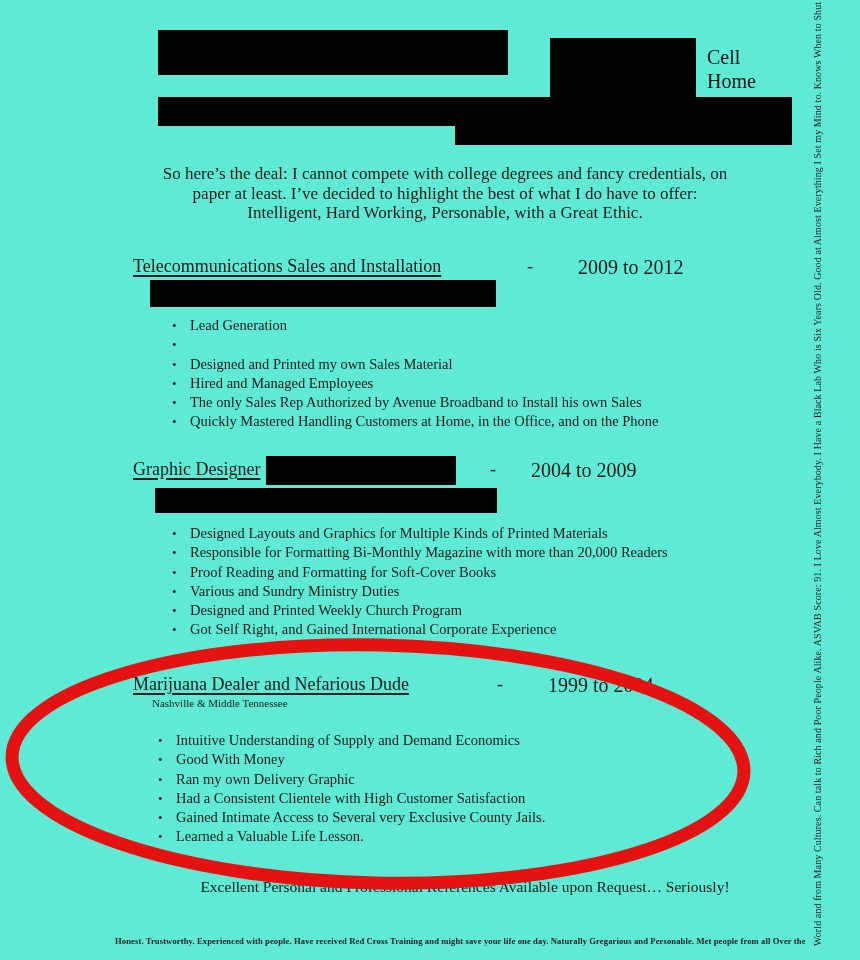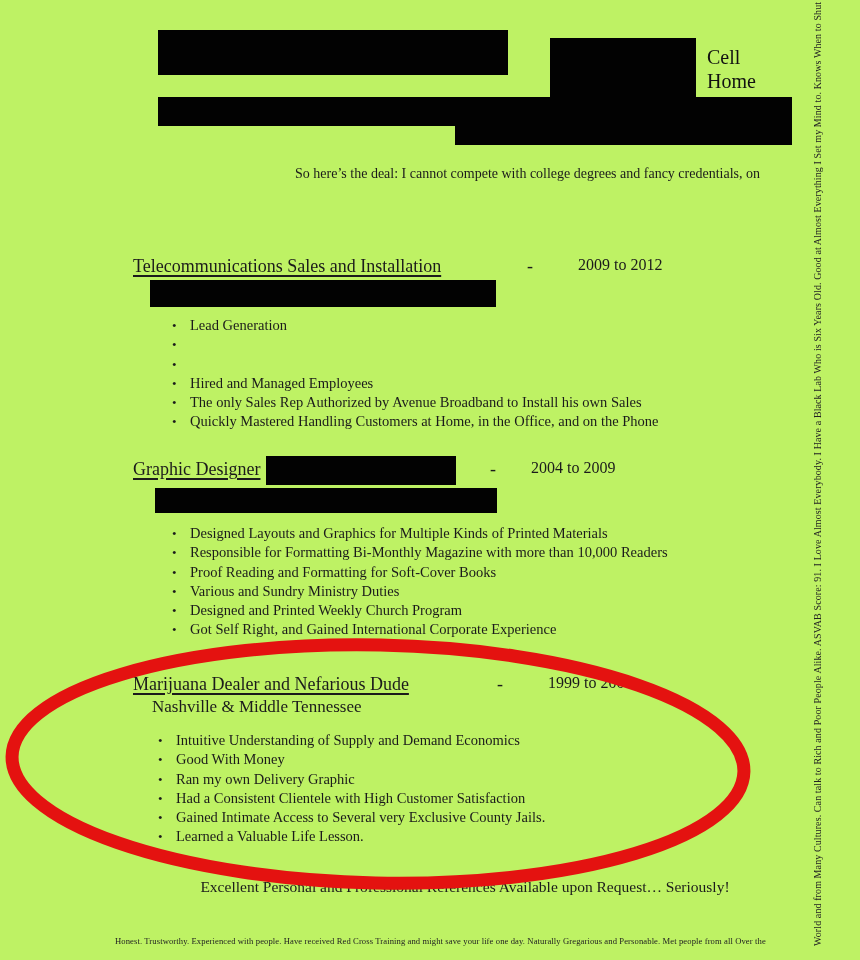--- a/index.html
+++ b/index.html
@@ -1,74 +1,77 @@
 <!DOCTYPE html>
 <html><head>
 <meta charset="utf-8">
 <style>
   html,body{margin:0;padding:0;background:#fff;}
   .page{
-    position:relative;width:860px;height:960px;background:#bef264;overflow:hidden;
+    position:relative;width:860px;height:960px;background:#5eead4;overflow:hidden;
     font-family:"Liberation Serif", serif;color:#1b1b1b;
   }
   .redact{position:absolute;background:#020202;}
   .contact-label{position:absolute;font-size:20px;line-height:22px;color:#111;}
-  .intro{position:absolute;left:130px;top:164px;width:630px;text-align:right;
-         font-size:14px;line-height:19.5px;}
+  .intro{position:absolute;left:130px;top:164px;width:630px;text-align:center;
+         font-size:17px;line-height:19.5px;}
   .sec-head{position:absolute;left:0;width:860px;height:24px;padding-left:36px;}
   .sec-title{position:absolute;left:133px;font-size:18px;text-decoration:underline;
              text-underline-offset:3px;text-decoration-thickness:1.5px;white-space:nowrap;}
   .sec-dash{position:absolute;font-size:18px;}
-  .sec-dates{position:absolute;font-size:16px;white-space:nowrap;}
-  .sec-subtitle{position:absolute;font-size:17px;white-space:nowrap;}
+  .sec-dates{position:absolute;font-size:20px;white-space:nowrap;}
+  .sec-subtitle{position:absolute;font-size:11px;white-space:nowrap;}
   ul.blist{position:absolute;list-style:none;margin:0;padding:0;}
   ul.blist li{display:flex;height:19.3px;font-size:14.5px;line-height:19.3px;white-space:nowrap;}
   .blt{width:18px;flex:0 0 18px;font-size:13px;}
   .reference{position:absolute;left:115px;top:878px;width:700px;text-align:center;
              font-size:15.5px;white-space:nowrap;}
   .footer-tiny{position:absolute;left:115px;top:936px;font-size:8.6px;letter-spacing:.1px;
-               white-space:nowrap;color:#222;}
+               white-space:nowrap;color:#222;font-weight:bold;}
   .side-note{position:absolute;left:812px;top:946px;transform-origin:0 0;
              transform:rotate(-90deg);white-space:nowrap;font-size:10px;
              letter-spacing:.1px;color:#222;}
   .annotation-svg{position:absolute;left:0;top:0;pointer-events:none;}
 </style>
 </head>
 <body>
 
 <div class="page">
 
   <div class="redact" style="left:158px;top:30px;width:350px;height:45px;"></div>
   <div class="redact" style="left:550px;top:38px;width:146px;height:60px;"></div>
   <div class="redact" style="left:158px;top:97px;width:470px;height:29px;"></div>
   <div class="redact" style="left:455px;top:97px;width:337px;height:48px;"></div>
 
   <div class="contact-label" style="left:707px;top:46px;">Cell</div>
   <div class="contact-label" style="left:707px;top:70px;">Home</div>
 
   <div class="intro">
     <div>So here’s the deal: I cannot compete with college degrees and fancy credentials, on</div>
+    <div>paper at least. I’ve decided to highlight the best of what I do have to offer:</div>
+    <div>Intelligent, Hard Working, Personable, with a Great Ethic.</div>
   </div>
 
   <div class="sec-head" style="top:256px;">
     <span class="sec-title">Telecommunications Sales and Installation</span>
     <span class="sec-dash" style="left:527px;">-</span>
     <span class="sec-dates" style="left:578px;">2009 to 2012</span>
   </div>
   <div class="redact" style="left:150px;top:280px;width:346px;height:27px;"></div>
   <ul class="blist" style="left:172px;top:316px;">
     <li>
         <span class="blt">•</span>
         <span>Lead Generation</span>
       </li>
     <li>
         <span class="blt">•</span>
       </li>
     <li>
         <span class="blt">•</span>
+        <span>Designed and Printed my own Sales Material</span>
       </li>
     <li>
         <span class="blt">•</span>
         <span>Hired and Managed Employees</span>
       </li>
     <li>
         <span class="blt">•</span>
         <span>The only Sales Rep Authorized by Avenue Broadband to Install his own Sales</span>
       </li>
     <li>
@@ -84,21 +87,21 @@
   </div>
   <div class="redact" style="left:266px;top:456px;width:190px;height:29px;"></div>
   <div class="redact" style="left:155px;top:488px;width:342px;height:25px;"></div>
   <ul class="blist" style="left:172px;top:524px;">
     <li>
         <span class="blt">•</span>
         <span>Designed Layouts and Graphics for Multiple Kinds of Printed Materials</span>
       </li>
     <li>
         <span class="blt">•</span>
-        <span>Responsible for Formatting Bi-Monthly Magazine with more than 10,000 Readers</span>
+        <span>Responsible for Formatting Bi-Monthly Magazine with more than 20,000 Readers</span>
       </li>
     <li>
         <span class="blt">•</span>
         <span>Proof Reading and Formatting for Soft-Cover Books</span>
       </li>
     <li>
         <span class="blt">•</span>
         <span>Various and Sundry Ministry Duties</span>
       </li>
     <li>

